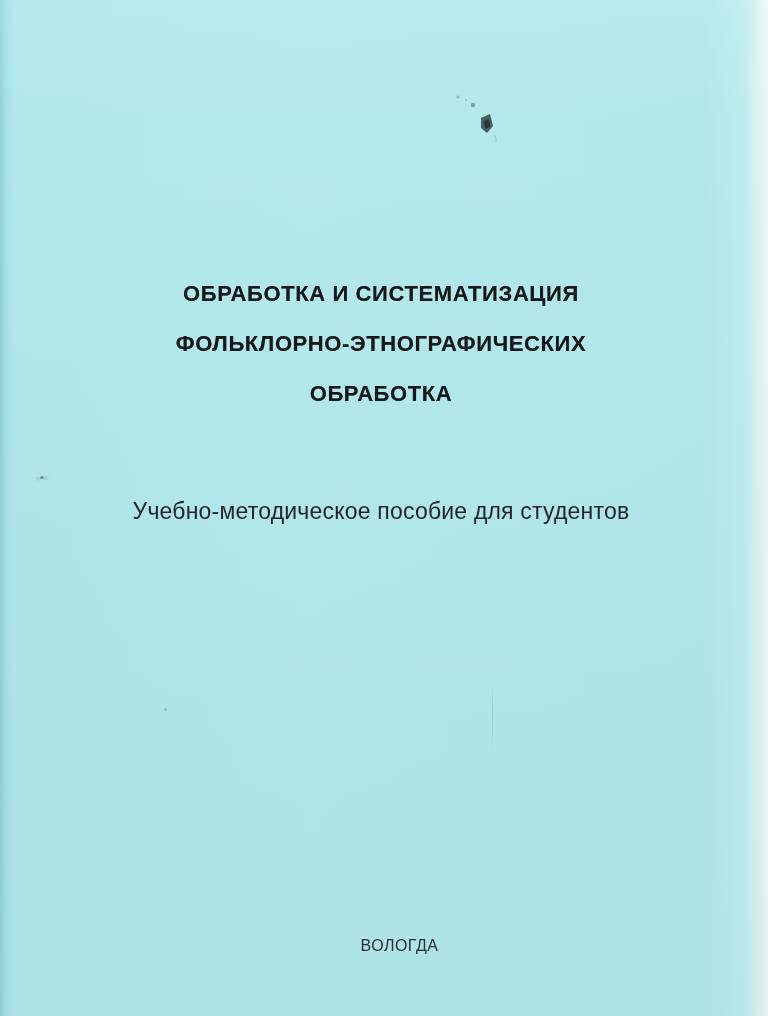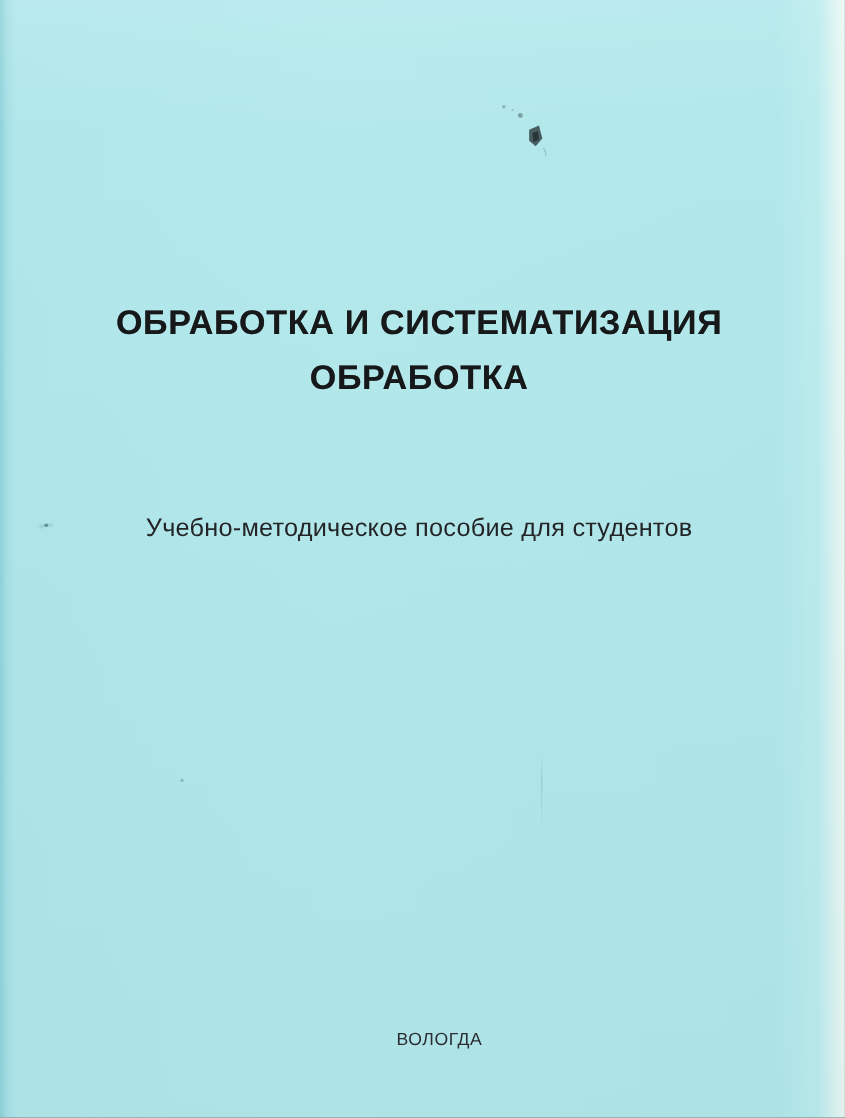--- a/index.html
+++ b/index.html
@@ -24,39 +24,39 @@
     background: linear-gradient(180deg,
       rgba(255,255,255,0.10) 0%, rgba(255,255,255,0) 12%,
       rgba(0,60,70,0.015) 55%, rgba(0,60,70,0.03) 100%);
     pointer-events: none;
   }
   .title {
     position: absolute;
     top: 269px; left: 0; right: 6px;
     margin: 0;
     text-align: center;
-    font-size: 31px;
+    font-size: 22px;
     font-weight: bold;
     line-height: 50px;
     letter-spacing: 0.6px;
     color: #17181a;
     text-shadow: 0 0 0.6px rgba(20,24,26,0.55);
   }
   .title .line { display: block; }
   .subtitle {
     position: absolute;
     top: 458px; left: 0; right: 6px;
     text-align: center;
     font-size: 23px;
     font-weight: 400;
     line-height: 43px;
     letter-spacing: 0.2px;
     color: #242528;
   }
-  .subtitle .line { display: block; }
+  .subtitle .line { display: block; margin-top: 32px; }
   .imprint {
     position: absolute;
     top: 936px; left: 0; right: 10px;
     text-align: center;
     font-size: 16px;
     line-height: 20px;
     letter-spacing: 0.5px;
     color: #2c2d30;
     padding-left: 41px;
   }
@@ -82,20 +82,21 @@
     <circle cx="18" cy="9" r="1.6" fill="#5b7074" opacity="0.45"></circle>
     <circle cx="26" cy="12" r="1" fill="#5b7074" opacity="0.35"></circle>
     <path d="M54 47 q3 3 2 7" stroke="#5b7074" stroke-width="1" fill="none" opacity="0.35"></path>
   </svg>
   <div class="speck s1"></div>
   <div class="speck s2"></div>
   <div class="scratch"></div>
 
   <h1 class="title">
     <span class="line">ОБРАБОТКА И СИСТЕМАТИЗАЦИЯ</span>
+    <span class="line">ФОЛЬКЛОРНО-ЭТНОГРАФИЧЕСКИХ</span>
     <span class="line">ОБРАБОТКА</span>
   </h1>
 
   <div class="subtitle">
     <span class="line">Учебно-методическое пособие для студентов</span>
   </div>
 
   <div class="imprint">
     <div>ВОЛОГДА</div>
   </div>

